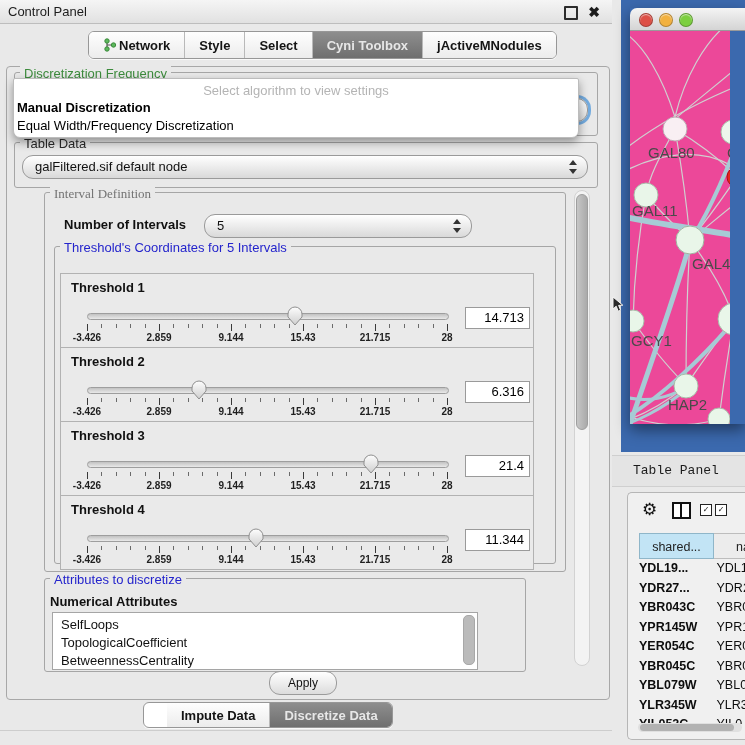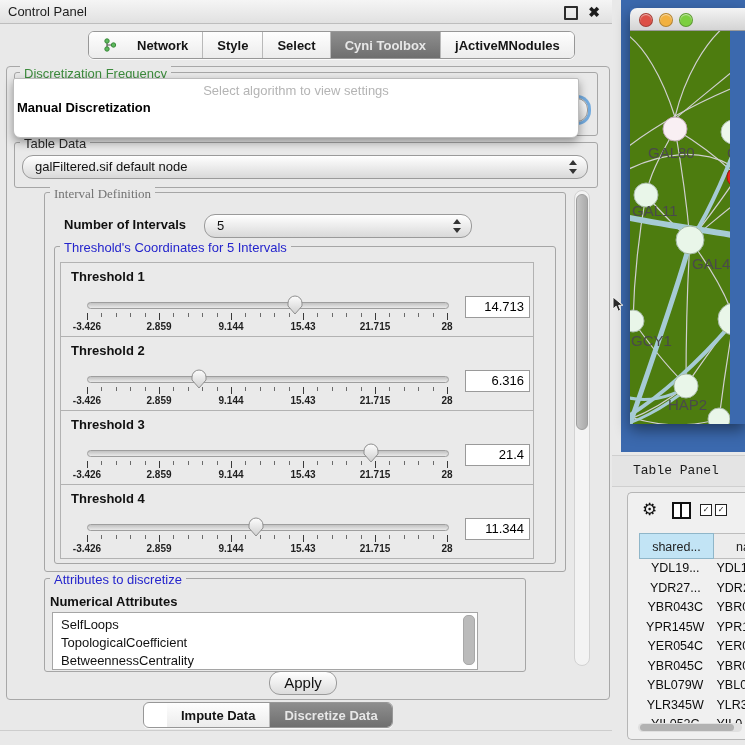--- a/index.html
+++ b/index.html
@@ -15,21 +15,21 @@
   .titlebar{left:0;top:0;width:612px;height:23px;
     background:linear-gradient(#f5f5f5,#e1e1e1);
     border-bottom:1px solid #bdbdbd;}
   .titlebar .tb-title{left:8px;top:0;line-height:23px;font-size:13px;color:#1c1c1c;}
   .float-btn{right:34px;top:6px;width:10px;height:10px;border:2px solid #2c2c2c;border-radius:1px;}
   .close-btn{right:12px;top:1px;font-size:14px;font-weight:bold;color:#1c1c1c;line-height:22px;}
 
   
   .segstrip{display:flex;border:1px solid #979797;border-radius:6px;overflow:hidden;
     box-shadow:0 1px 0 rgba(255,255,255,.7);background:#fff;}
-  .seg{display:flex;align-items:center;gap:20px;padding:0 14px;height:26px;
+  .seg{display:flex;align-items:center;gap:2px;padding:0 14px;height:26px;
     font-size:13px;color:#141414;background:linear-gradient(#fefefe,#ececec);
     border-right:1px solid #b9b9b9;white-space:nowrap;cursor:default;}
   .seg:last-child{border-right:none;text-align:center;}
   .seg.selected{background:linear-gradient(#8e8e8e,#6f6f6f);color:#e7e7e7;}
   .topstrip{left:88px;top:31px;}
   .bottomstrip{left:143px;top:702px;padding-left:23px;}
   .bottomstrip .seg{height:24px;font-weight:bold;font-size:13px;}
   .topstrip .seg{font-weight:bold;}
   .bottom-divider{left:0;top:730px;width:612px;height:1px;background:#cdcdcd;}
 
@@ -65,51 +65,51 @@
 
   
   .vscroll-track{background:#f3f3f3;border:1px solid #d2d2d2;border-radius:8px;}
   .vscroll-thumb{position:absolute;background:linear-gradient(90deg,#c6c6c6,#aaaaaa);
     border:1px solid #9e9e9e;border-radius:6px;}
 
   
   .threshold-wrap{left:60px;top:262px;width:474px;}
   .threshold-row{position:relative;width:472px;height:73px;background:#eaeaea;
     border:1px solid #b2b2b2;margin-top:-1px;}
-  .threshold-row:first-child{margin-top:0;}
+  .threshold-row:first-child{margin-top:11px;}
   .t-label{position:absolute;left:10px;top:6px;font-size:13px;font-weight:bold;color:#111;}
   .t-track{position:absolute;left:26px;top:39px;width:360px;height:5px;
     background:linear-gradient(#c2c2c2,#e9e9e9);border:1px solid #9e9e9e;border-radius:4px;}
   .t-thumb{position:absolute;top:31px;width:18px;height:21px;}
   .t-ticks{position:absolute;left:26px;top:50px;width:361px;height:8px;}
   .tick{position:absolute;top:0;width:1px;height:4px;background:#6a6a6a;}
   .tick.major{height:7px;background:#3a3a3a;}
   .t-ticklabels{position:absolute;left:26px;top:58px;width:361px;height:12px;}
   .ticklabel{position:absolute;transform:translateX(-50%);font-size:10px;font-weight:bold;color:#1f1f1f;white-space:nowrap;}
   .t-value{position:absolute;left:404px;top:33px;width:58px;height:20px;background:#fff;
     border:1px solid #9a9a9a;font-size:13px;color:#000;text-align:right;
     line-height:20px;padding-right:5px;box-sizing:content-box;}
 
   
   .listbox{left:52px;top:612px;width:424px;height:56px;background:#fff;border:1px solid #a5a5a5;overflow:hidden;}
   .listitem{padding-left:8px;font-size:13px;color:#111;line-height:18px;white-space:nowrap;}
   .list-scroll{position:absolute;right:2px;top:2px;width:10px;height:48px;background:#bbb;border-radius:5px;border:1px solid #a8a8a8;}
 
   
   .applybtn{left:269px;top:671px;width:66px;height:22px;border:1px solid #9b9b9b;border-radius:11px;
-    background:linear-gradient(#ffffff,#dcdcdc);font-size:15px;color:#111;text-align:center;line-height:22px;}
+    background:linear-gradient(#ffffff,#dcdcdc);font-size:12px;color:#111;text-align:center;line-height:22px;}
 
   
   .netpanel{left:621px;top:0;width:124px;height:452px;background:#3b69ae;}
   .netwindow{left:630px;top:8px;width:115px;height:416px;box-shadow:0 6px 14px rgba(0,0,0,.45);}
   .netwindow .win-titlebar{position:absolute;left:0;top:0;width:115px;height:22px;
     background:linear-gradient(#f4f4f4,#d4d4d4);border-bottom:1px solid #9a9a9a;border-radius:7px 0 0 0;}
   .lights{position:absolute;left:9px;top:5px;display:flex;gap:6px;}
   .light{width:12px;height:12px;border-radius:50%;box-shadow:inset 0 1px 1px rgba(255,255,255,.6);}
-  .win-content{position:absolute;left:0;top:23px;width:100px;height:393px;background:#4d7c0f;overflow:hidden;}
+  .win-content{position:absolute;left:0;top:23px;width:100px;height:393px;background:#ec4899;overflow:hidden;}
 
   .cursor-icon{left:612px;top:296px;z-index:40;}
 
   .tablepanel-bar{left:612px;top:455px;width:133px;height:30px;background:#e4e4e4;
     border-top:1px solid #cfcfcf;border-bottom:1px solid #cfcfcf;}
   .tablepanel-bar .tp-title{position:absolute;left:21px;top:0;line-height:30px;font-size:13px;color:#1c1c1c;font-family:Liberation Mono, monospace;}
 
   .tp-container{left:627px;top:492px;width:118px;height:246px;background:#f0f0f0;
     border:1px solid #b6b6b6;border-radius:5px 0 0 5px;border-right:none;}
   .tp-toolbar{position:absolute;left:0;top:6px;width:118px;height:24px;}
@@ -119,21 +119,21 @@
   .checkpair{position:absolute;left:72px;top:5px;display:flex;gap:3px;}
   .checkbox-ic{width:10px;height:10px;border:1.5px solid #222;font-size:8px;line-height:9px;text-align:center;color:#111;background:#fff;}
 
   .tp-table{position:absolute;left:11px;top:40px;width:150px;}
   .tp-header{display:flex;height:26px;}
   .tp-h{font-size:12.5px;color:#222;line-height:26px;box-sizing:border-box;}
   .tp-h.sel{width:75px;background:#c2e4f5;border:1px solid #8fb6c9;text-align:center;}
   .tp-h.plain{width:75px;background:#ececec;border:1px solid #bdbdbd;border-left:none;padding-left:22px;}
   .tp-rows{height:165px;overflow:hidden;}
   .tp-row{display:flex;height:19.5px;font-size:12.5px;color:#0d0d0d;}
-  .tp-c1{width:75px;text-align:center;line-height:19.5px;}
+  .tp-c1{width:75px;line-height:19.5px;font-weight:bold;}
   .tp-c2{width:75px;padding-left:5px;line-height:19.5px;}
   .hscroll{position:absolute;left:10px;top:230px;width:104px;height:9px;background:#e0e0e0;border-radius:5px;}
   .hscroll .hthumb{position:absolute;left:2px;top:1px;width:94px;height:7px;background:#b2b2b2;border-radius:4px;}
 
   .static-label{position:absolute;white-space:nowrap;}
 </style>
 </head>
 <body>
 
 <svg width="0" height="0" style="position:absolute">
@@ -183,20 +183,21 @@
 <div class="combo focusring" style="left:22px;top:98px;width:564px;">
   <span class="spinner">
       <span class="up"></span>
       <span class="dn"></span>
     </span>
 </div>
 
 <div class="abs popup">
   <div class="p-placeholder">Select algorithm to view settings</div>
   <div class="p-item bold" style="top:21px;">Manual Discretization</div>
+  <div class="p-item" style="top:39px;">Equal Width/Frequency Discretization</div>
 </div>
 
 <div class="abs group" style="left:14px;top:142px;width:582px;height:44px;"></div>
 <div class="group-label gl-dark" style="left:20px;top:136px;">Table Data</div>
 <div class="combo" style="left:22px;top:155px;width:564px;">
   <span class="combo-text">galFiltered.sif default node</span>
   <span class="spinner">
       <span class="up"></span>
       <span class="dn"></span>
     </span>

